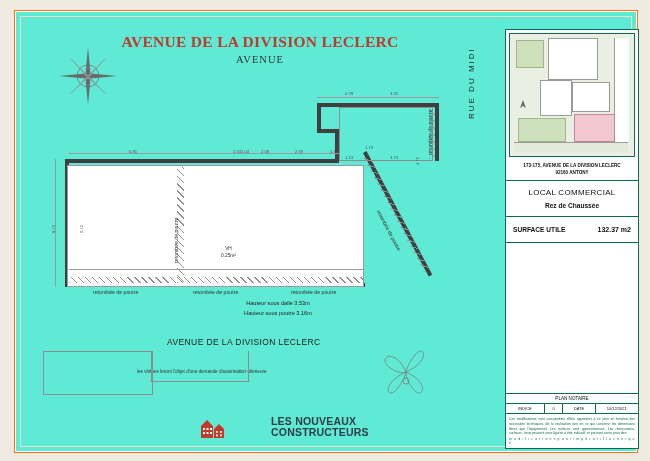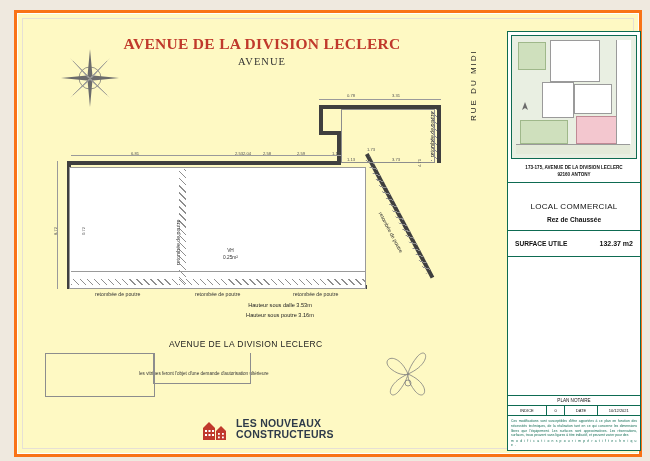--- a/index.html
+++ b/index.html
@@ -4,22 +4,22 @@
 <style>
   html,body{margin:0;padding:0;}
   body{
     width:650px;height:461px;
     background:#efe9df;
     font-family:"Liberation Sans", sans-serif;
     overflow:hidden;
   }
   .sheet{
     position:absolute;left:14px;top:10px;width:622px;height:441px;
-    background:#fef9c3;
-    border:3px solid #f97316;
+    background:#5eead4;
+    border:1px solid #f97316;
     box-shadow:0 0 0 1px #ffffff inset;
   }
   .inner-frame{
     position:absolute;left:5px;top:5px;right:5px;bottom:5px;
     border:1px solid #e6e0d5;
   }
 
   
   .title-wrap{position:absolute;left:80px;top:22px;width:330px;text-align:center;}
   .title-main{
@@ -79,38 +79,38 @@
     font-weight:normal;
   }
 
   
   .lower-shape{position:absolute;border:1px solid #8d8d8d;}
   .fan{position:absolute;left:360px;top:330px;width:62px;height:62px;}
 
   
   .logo{position:absolute;left:185px;top:404px;display:flex;align-items:center;gap:6px;}
   .logo-mark{width:28px;height:24px;position:relative;}
-  .logo-text{font-size:10.5px;font-weight:bold;color:#2f3b4a;line-height:1.05;letter-spacing:.2px;}
+  .logo-text{font-size:10.5px;font-weight:bold;color:#2f3b4a;line-height:1.05;letter-spacing:.2px;margin-left:37px;}
 
   
   .panel{
     position:absolute;left:490px;top:18px;width:132px;height:418px;
     border:1px solid #0e6b52;background:#ffffff;
   }
   .panel-map{
     position:relative;margin:3px;height:122px;border:1px solid #0e6b52;
     background:#e9efe2;overflow:hidden;
   }
   .panel-map .blob{position:absolute;}
   .panel-cap{
     font-size:4.6px;font-weight:bold;text-align:center;color:#111;line-height:1.45;
     padding:3px 4px 4px 4px;
   }
   .panel-div{height:1px;background:#0e6b52;}
-  .panel-sect{padding:7px 6px;margin-top:12px;}
+  .panel-sect{padding:7px 6px;}
   .panel-sect .h{font-size:8px;text-align:center;color:#111;letter-spacing:.3px;}
   .panel-sect .s{font-size:6.6px;text-align:center;color:#111;margin-top:5px;font-weight:bold;}
   .surface-row{display:flex;justify-content:space-between;align-items:center;padding:9px 7px;}
   .surface-row .k{font-size:6.6px;font-weight:bold;color:#111;}
   .surface-row .v{font-size:7px;font-weight:bold;color:#111;}
   .panel-foot{position:absolute;left:0;right:0;bottom:0;}
   .foot-title{font-size:4.6px;text-align:center;color:#111;padding:2px 0;}
   .foot-table{display:flex;border-top:1px solid #0e6b52;border-bottom:1px solid #0e6b52;}
   .foot-table div{font-size:4px;padding:2px 2px;color:#111;border-right:1px solid #0e6b52;text-align:center;}
   .foot-table div:last-child{border-right:none;}

